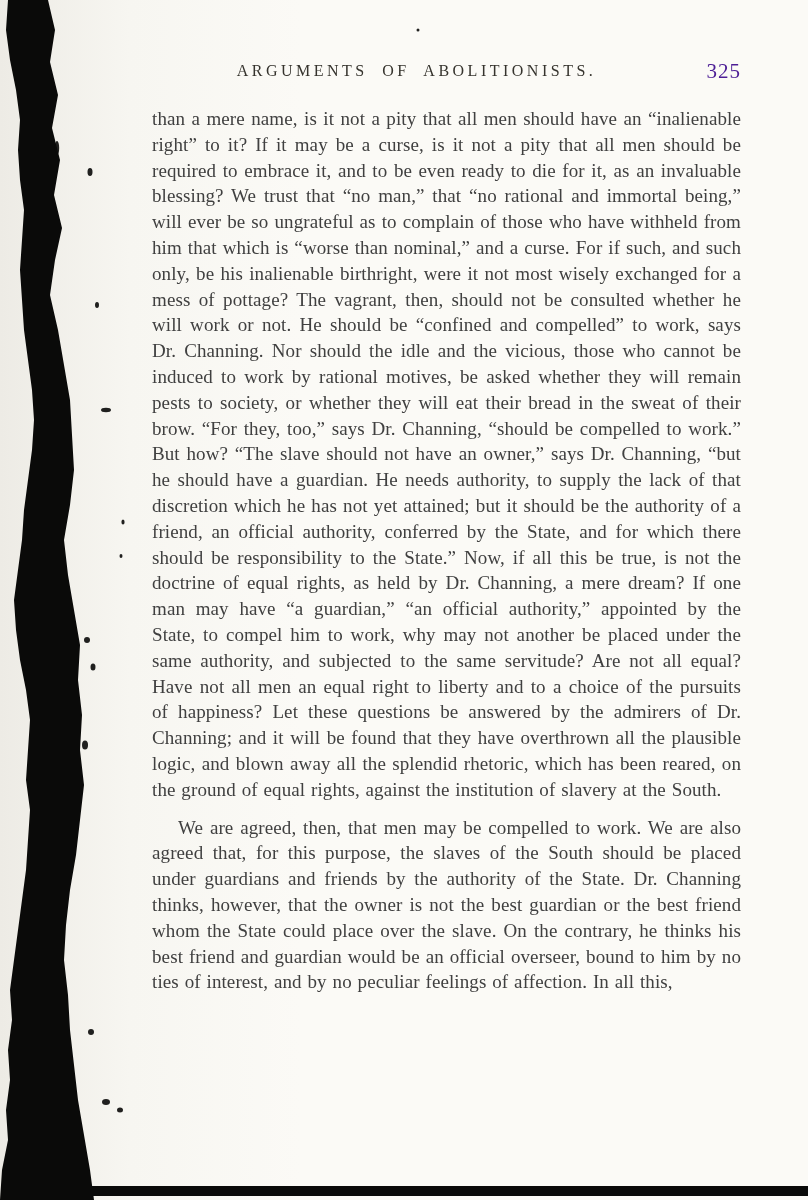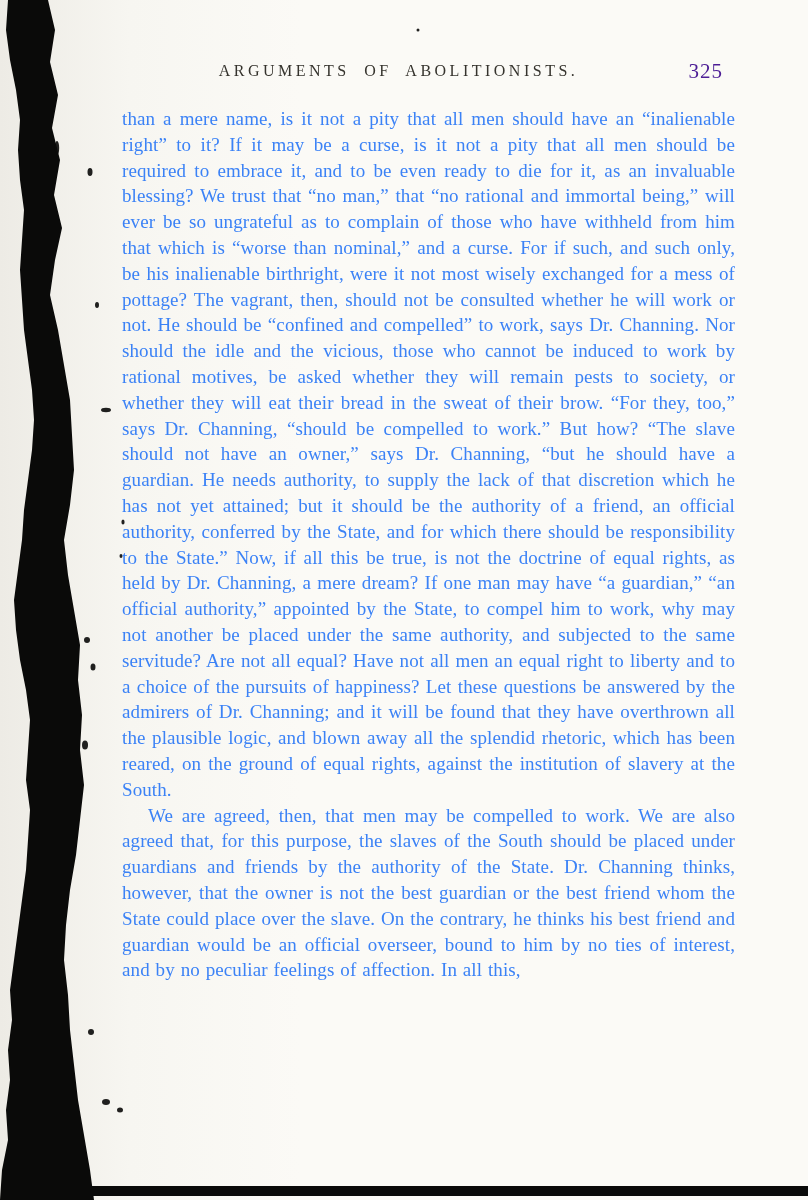--- a/index.html
+++ b/index.html
@@ -16,21 +16,21 @@
   }
   .scan-artifacts {
     position: absolute;
     top: 0;
     left: 0;
     z-index: 1;
     pointer-events: none;
   }
   .content {
     position: absolute;
-    left: 122px;
+    left: 140px;
     top: 62px;
     width: 613px;
     z-index: 2;
     color: #2d2b26;
   }
   .running-head {
     position: relative;
     height: 30px;
     margin-bottom: 14px;
   }
@@ -46,27 +46,27 @@
   }
   .running-head .folio {
     position: absolute;
     right: 12px;
     top: -3px;
     font-size: 21px;
     letter-spacing: 1px;
     color: #4c1d95;
   }
   .para {
-    margin: 0;
+    margin: 12px;
     font-size: 19px;
     line-height: 25.8px;
     text-align: justify;
     letter-spacing: 0.1px;
     word-spacing: 1px;
-    color: #3b82f6;
+    color: #404040;
   }
   .para.indent {
     text-indent: 26px;
   }
 </style>
 </head>
 <body>
 
 <div style="position:absolute; inset:0;">
 

